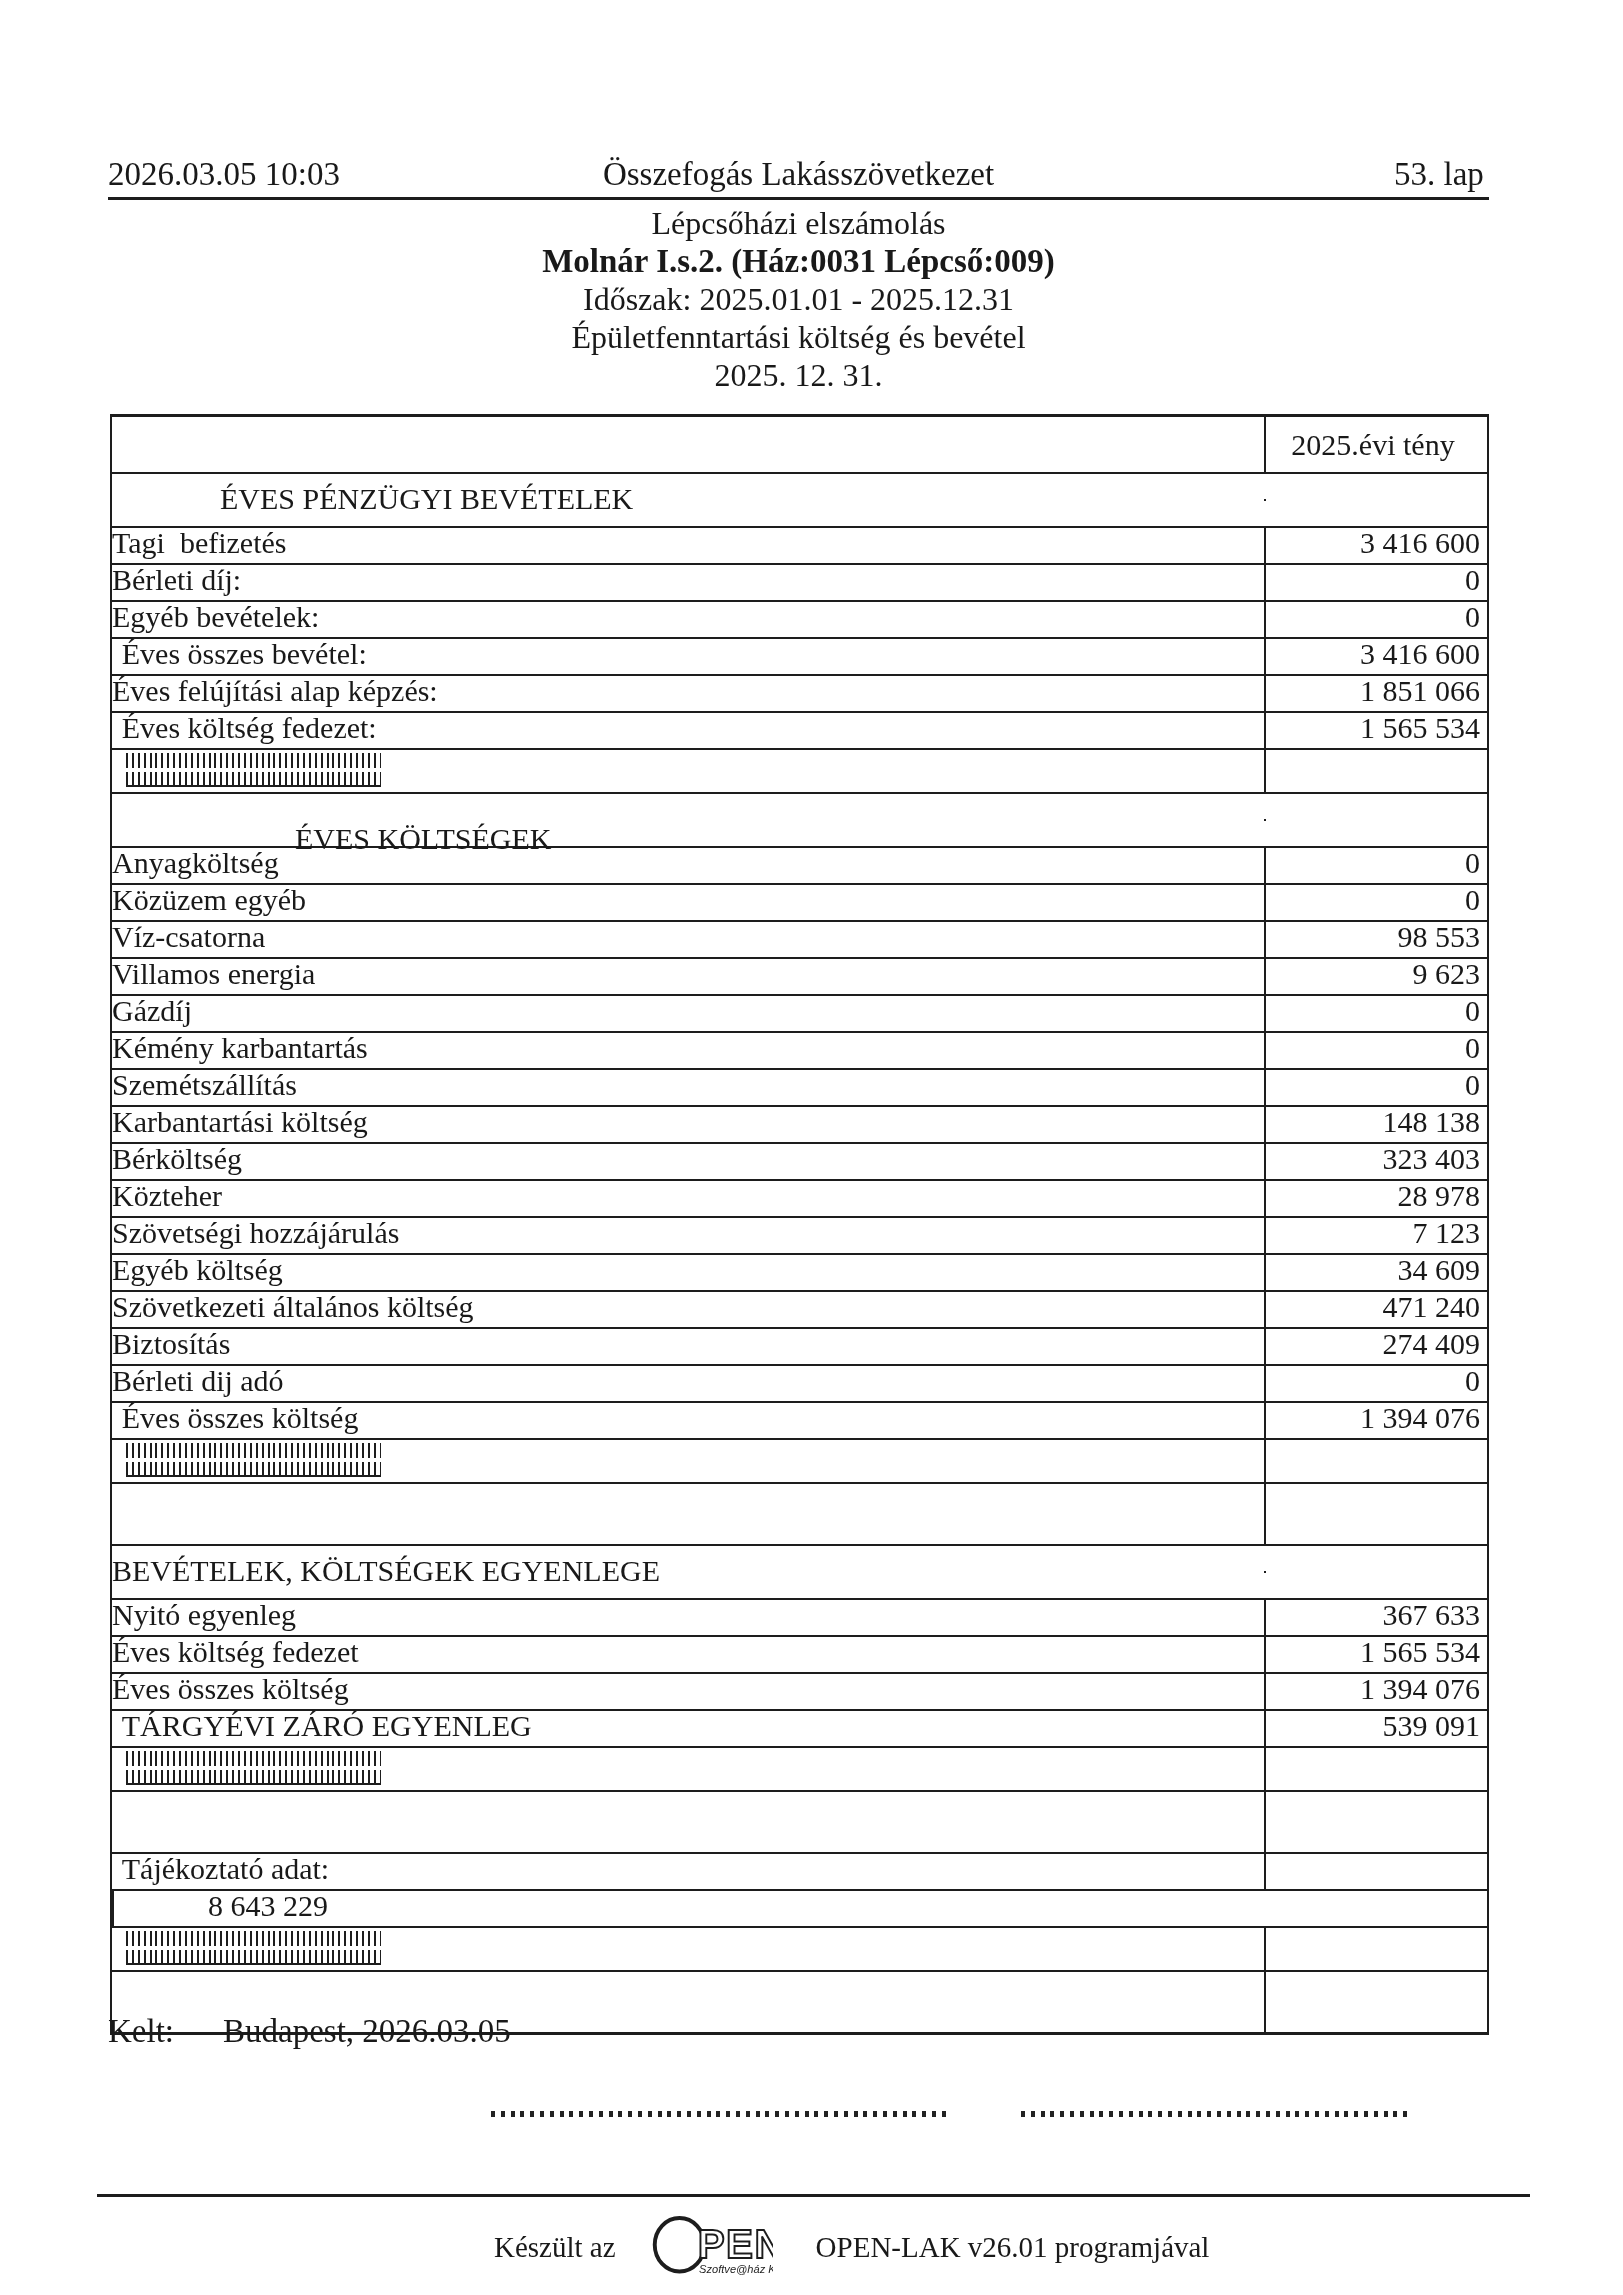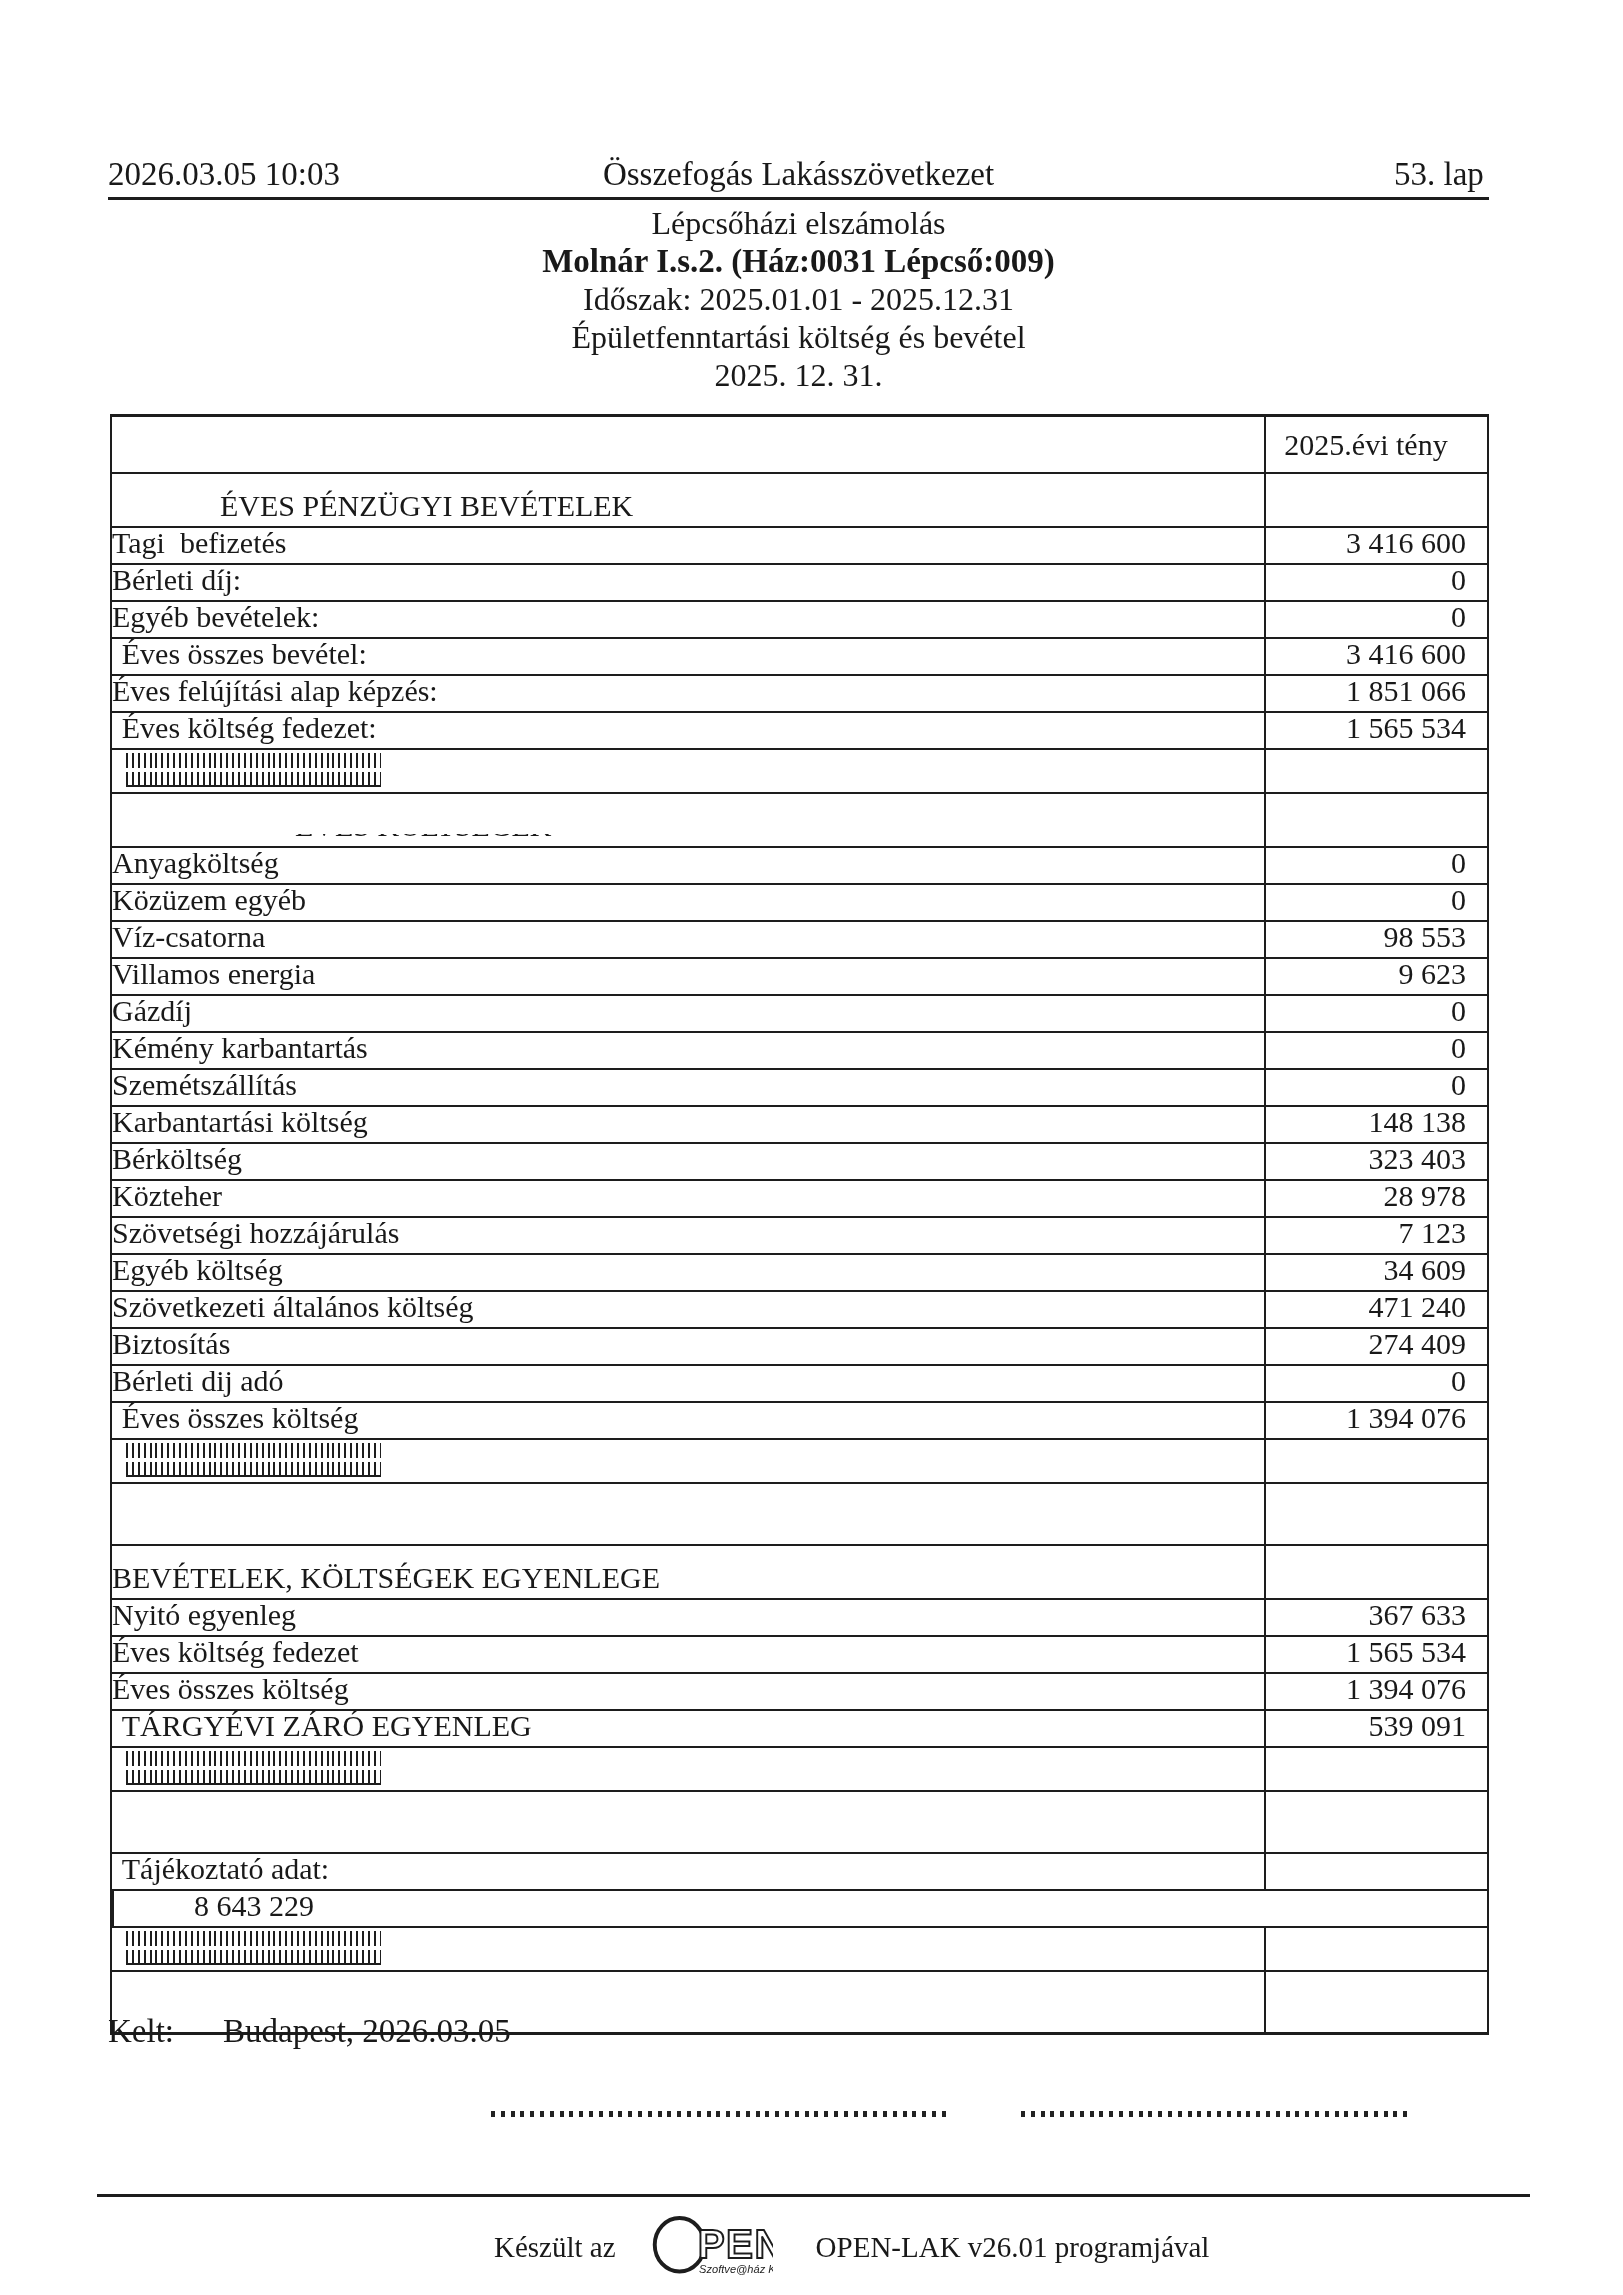--- a/index.html
+++ b/index.html
@@ -35,25 +35,25 @@
   }
   .row{display:flex;border-bottom:2px solid #1d1d1d;height:35px;}
   .row:last-child{border-bottom:none;}
   .row .lbl{
     flex:1 1 auto;display:flex;align-items:flex-end;
     padding-bottom:2.6px;white-space:pre;overflow:hidden;
   }
   .row .val{
     width:223px;flex:0 0 223px;border-left:2px solid #1d1d1d;
     display:flex;align-items:flex-end;justify-content:flex-end;
-    padding-right:21px;padding-bottom:2.6px;box-sizing:border-box;
+    padding-right:7px;padding-bottom:2.6px;box-sizing:border-box;
   }
   .row.colhead{height:55px;}
   .row.colhead .val{align-items:center;justify-content:center;padding-bottom:0;}
-  .row.section{height:52px;}
+  .row.section{height:52px;align-items:center;}
   .row.hatch{height:42px;}
   .row.empty{height:60px;}
   .ind0 .lbl{padding-left:9.8px;}
   .ind1 .lbl{}
   .ind2 .lbl{padding-left:108px;}
   .ind3 .lbl{padding-left:183px;margin-top:40px;}
 
   
   .hatchwrap{display:flex;flex-direction:column;gap:3.9px;padding:3.3px 0 0 14.4px;}
   .hatch-band{

